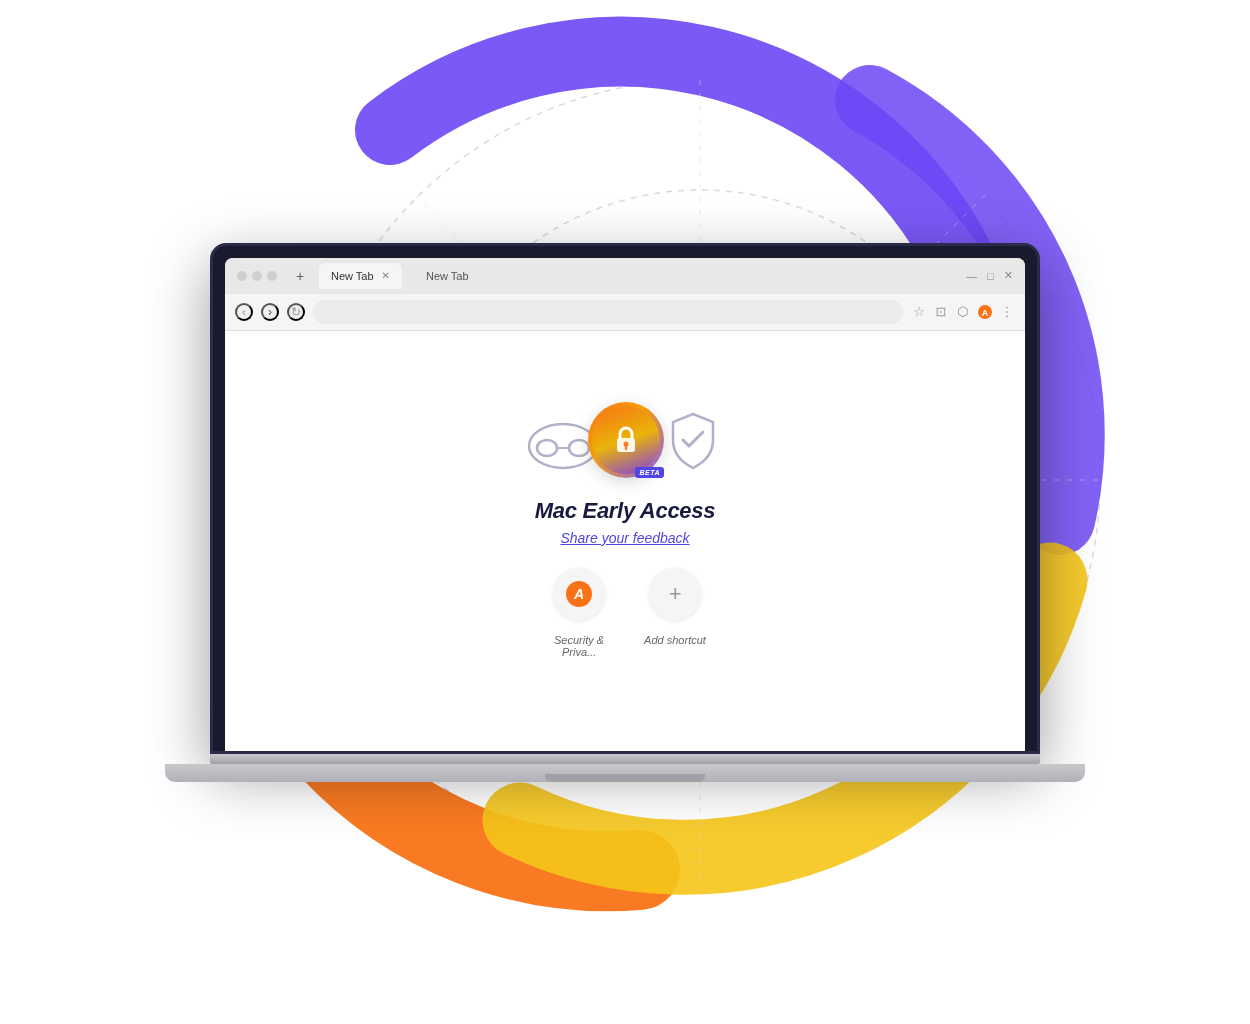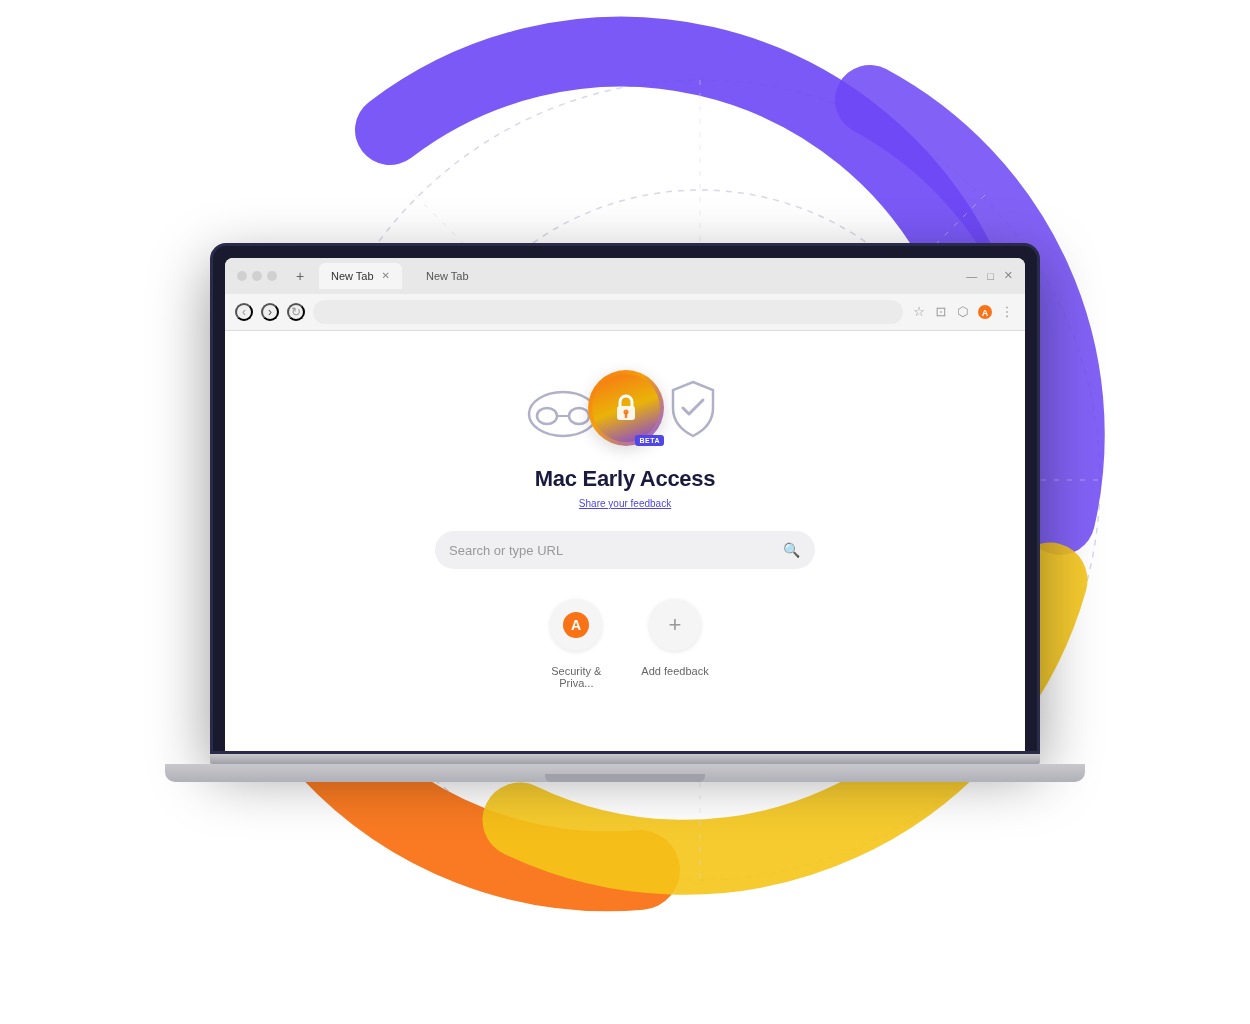--- a/index.html
+++ b/index.html
@@ -179,20 +179,21 @@
     
     .newtab-page {
       background: #ffffff;
       min-height: 420px;
       display: flex;
       flex-direction: column;
       align-items: center;
       justify-content: center;
       padding: 28px 20px 50px;
       gap: 0;
+      font-style: italic;
     }
 
     
     .hero-icons {
       display: flex;
       align-items: center;
       justify-content: center;
       gap: -10px;
       margin-bottom: 20px;
       position: relative;
@@ -254,21 +255,21 @@
     .hero-title {
       font-size: 22px;
       font-weight: 700;
       color: #1a1a3e;
       text-align: center;
       margin-bottom: 6px;
       letter-spacing: -0.3px;
     }
 
     .hero-subtitle {
-      font-size: 10px;
+      font-size: 14px;
       color: #4f46e5;
       text-align: right;
       text-decoration: underline;
       cursor: pointer;
       margin-bottom: 22px;
     }
 
     .search-bar {
       width: 380px;
       height: 38px;
@@ -498,40 +499,36 @@
                 <path d="M34 8 L54 16 L54 34 Q54 52 34 62 Q14 52 14 34 L14 16 Z" fill="none" stroke="#b0b0c8" stroke-width="2.5"></path>
                 <path d="M24 34 L30 40 L44 26" fill="none" stroke="#b0b0c8" stroke-width="3" stroke-linecap="round" stroke-linejoin="round"></path>
               </svg>
             </div>
           </div>
 
           <div class="hero-title">Mac Early Access</div>
 
           <a class="hero-subtitle" href="#">Share your feedback</a>
 
-          <div class="search-bar">
-            <span class="search-placeholder">Search or type URL</span>
-            <span class="search-icon-btn">🔍</span>
-          </div>
 
           <div class="shortcuts-row">
 
             <div class="shortcut-item">
               <div class="shortcut-icon">
                 <svg width="30" height="30" viewBox="0 0 30 30">
                   <circle cx="15" cy="15" r="13" fill="#f97316"></circle>
                   <text x="15" y="20" text-anchor="middle" font-size="14" fill="white" font-weight="bold">A</text>
                 </svg>
               </div>
               <span class="shortcut-label">Security &amp; Priva...</span>
             </div>
 
             <div class="shortcut-item">
               <div class="add-shortcut-icon">+</div>
-              <span class="shortcut-label">Add feedback</span>
+              <span class="shortcut-label">Add shortcut</span>
             </div>
 
           </div>
         </div>
       </div>
     </div>
 
     <div class="laptop-hinge"></div>
 
     <div class="laptop-base"></div>

